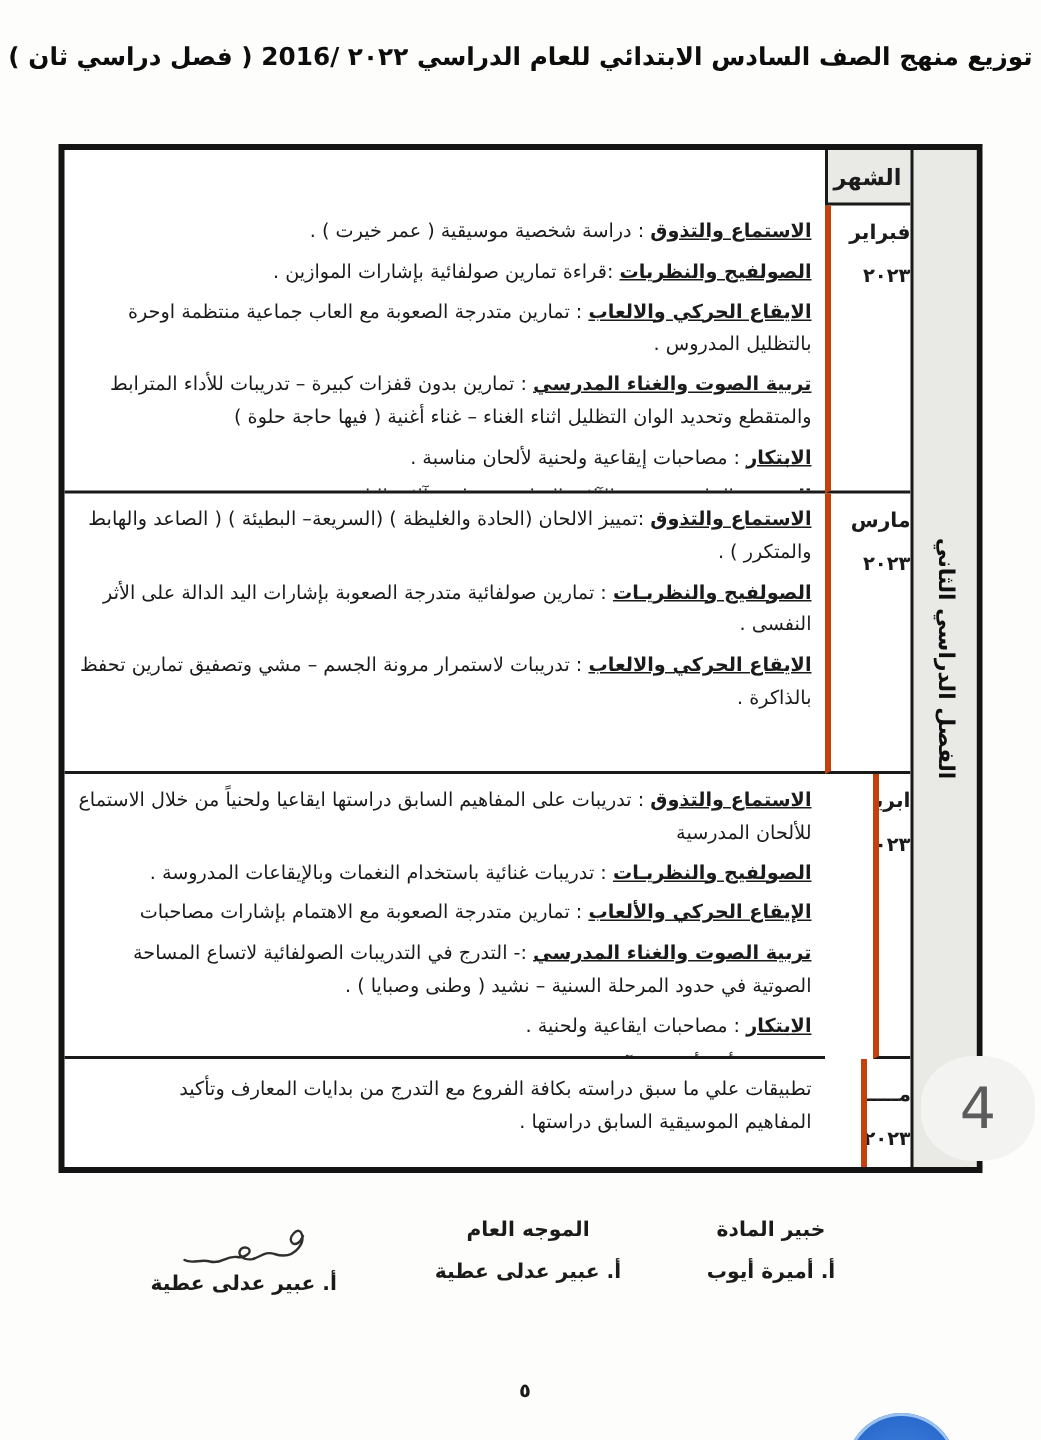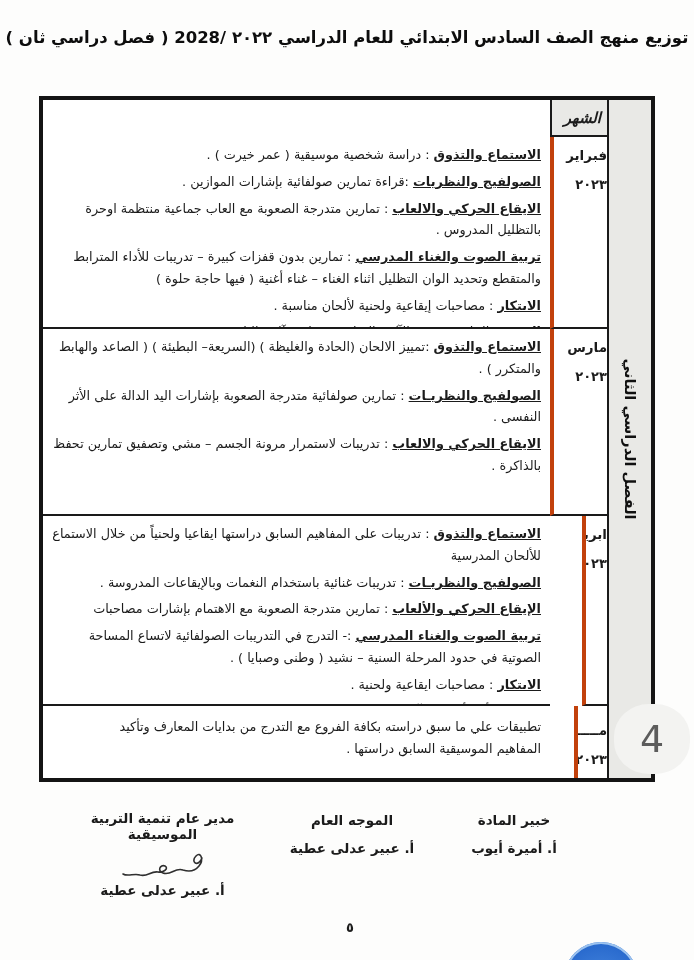--- a/index.html
+++ b/index.html
@@ -28,21 +28,21 @@
   .strip-label{
     position:absolute;top:50%;left:50%;
     transform:translate(-50%,-50%) rotate(90deg);
     white-space:nowrap;font-weight:bold;font-size:14.5px;color:#101010;
   }
   .head{
     background:#e9e9e6;border-bottom:2px solid #1a1a1a;
     font-weight:bold;display:flex;align-items:center;
   }
   .head-month{grid-column:2;grid-row:1;border-left:2px solid #1a1a1a;
-    font-size:15px;justify-content:flex-start;padding-right:6px;font-style:italic;}
+    font-size:15px;justify-content:flex-start;padding-right:6px;}
   .head-topic{grid-column:3;grid-row:1;font-size:15px;justify-content:center;}
   .month-cell{
     border-left:4px solid #c2410c;border-bottom:2px solid #1a1a1a;
     text-align:right;font-weight:bold;font-size:13.5px;padding-top:10px;
   }
   .month-cell .year{margin-top:14px;letter-spacing:3px;font-size:13px;}
   .month-cell.last,.topic-cell.last{border-bottom:none;margin-left:24px;}
   .month-cell.may{padding-top:16px;}
   .topic-cell{
     border-bottom:2px solid #1a1a1a;padding:7px 9px 0 8px;
@@ -71,21 +71,21 @@
   }
   .fab-blue{
     position:absolute;top:942px;right:56px;width:74px;height:74px;border-radius:50%;
     background:radial-gradient(circle at 50% 60%, #4a8ae0 0%, #2a6bce 70%);
     box-shadow:0 0 0 2px #9cc3ef inset;
   }
 </style>
 </head>
 <body>
 
-<div class="doc-title">توزيع منهج الصف السادس  الابتدائي للعام الدراسي ٢٠٢٢ /2028 ( فصل دراسي ثان )</div>
+<div class="doc-title">توزيع منهج الصف السادس  الابتدائي للعام الدراسي ٢٠٢٢ /2016 ( فصل دراسي ثان )</div>
 
 <div class="sched-table">
   <div class="strip cell">
     <span class="strip-label">الفصل الدراسي الثاني</span>
   </div>
 
   <div class="head head-month cell">الشهر</div>
 
   <div class="month-cell cell" style="grid-column:2;grid-row:2;">
     <div>فبراير</div>
@@ -136,21 +136,20 @@
 <div class="sig-area">
   <div class="sig-block sig-expert">
     <div class="sig-role">خبير المادة</div>
     <div class="sig-name">أ. أميرة أيوب</div>
   </div>
   <div class="sig-block sig-supervisor">
     <div class="sig-role">الموجه العام</div>
     <div class="sig-name">أ. عبير عدلى عطية</div>
   </div>
   <div class="sig-block sig-director">
-    <div class="sig-role">مدير عام تنمية  التربية الموسيقية</div>
     <svg class="handsig" width="86" height="38" viewBox="0 0 86 38" aria-hidden="true">
       <path d="M82 14 c-4 10 -12 4 -6 -2 c5 -5 8 4 3 10 c-4 5 -10 6 -16 4 c-8 -3 -12 6 -20 3 c-6 -2 -3 -9 2 -7 c4 2 -1 7 -7 6 c-8 -1 -10 5 -18 3 c-6 -2 -12 2 -17 -1" fill="none" stroke="#2f2f2f" stroke-width="1.6" stroke-linecap="round"></path>
     </svg>
     <div class="sig-name">أ. عبير عدلى عطية</div>
   </div>
 </div>
 
 <div class="page-num">٥</div>
 
 <div class="badge-4">4</div>

